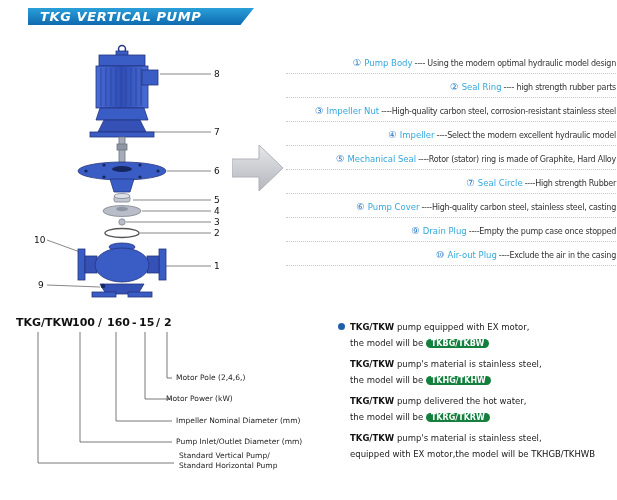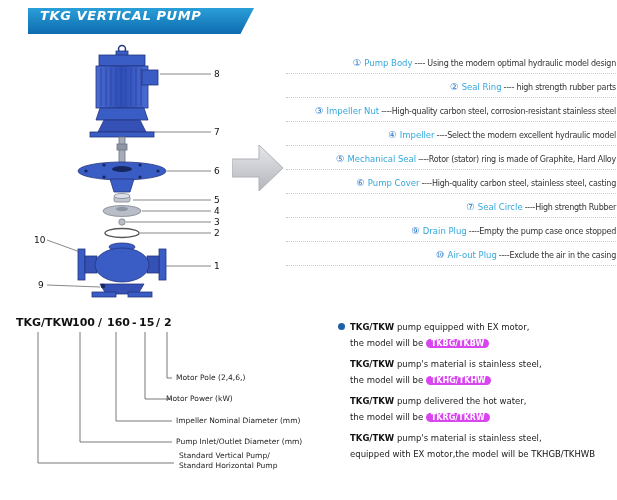--- a/index.html
+++ b/index.html
@@ -1,23 +1,23 @@
 <!DOCTYPE html>
 <html><head>
 <meta charset="utf-8">
 <style>
   html,body{margin:0;padding:0;background:#fff;}
   .page{position:relative;width:617px;height:500px;background:#fff;overflow:hidden;
         font-family:"DejaVu Sans",sans-serif;color:#222;}
 
   
-  .banner{position:absolute;left:28px;top:8px;width:226px;height:26px;
+  .banner{position:absolute;left:28px;top:8px;width:226px;height:17px;
           background:linear-gradient(180deg,#2a9fd8 0%,#0e6bb0 100%);
           clip-path:polygon(0 0,100% 0,94% 100%,0 100%);
-          display:flex;padding-left:12px;box-sizing:border-box;}
+          display:flex;align-items:center;padding-left:12px;box-sizing:border-box;}
   .banner span{color:#fff;font-weight:bold;font-style:italic;font-size:13px;letter-spacing:0.6px;}
 
   
   .pump-svg{position:absolute;left:30px;top:40px;width:230px;height:265px;}
   .arrow-svg{position:absolute;left:232px;top:140px;width:54px;height:56px;}
   .co{font-size:9px;fill:#111;font-family:"DejaVu Sans",sans-serif;}
 
   
   .parts-list{position:absolute;left:286px;top:56px;width:330px;}
   .part-row{white-space:nowrap;border-bottom:1px dotted #c9c9c9;
@@ -32,21 +32,21 @@
   .model-code .seg{position:absolute;top:0;}
   .key-svg{position:absolute;left:0;top:330px;width:200px;height:148px;}
   .klabel{position:absolute;font-size:7.5px;color:#222;white-space:nowrap;}
 
   
   .notes{position:absolute;left:338px;top:321px;width:276px;font-size:8.5px;color:#222;}
   .note{position:relative;padding-left:12px;margin-bottom:8px;}
   .note-line{line-height:12px;margin-bottom:4px;white-space:nowrap;}
   .note b{color:#111;}
   .bullet{position:absolute;left:0;top:2px;width:7px;height:7px;border-radius:50%;background:#1f5fa8;}
-  .chip{background:#d946ef;color:#fff;font-weight:bold;border-radius:8px;
+  .chip{background:#15803d;color:#fff;font-weight:bold;border-radius:8px;
         padding:0 5px;font-size:8px;}
   .model-bold{font-weight:normal;color:#111;}
 </style>
 </head>
 <body>
 
 <div class="page">
 
   <div class="banner">
     <span>TKG VERTICAL PUMP</span>
@@ -162,24 +162,24 @@
     <div class="part-row">
       <span class="pnum">③</span><span class="pname">Impeller Nut</span><span class="pdesc">----High-quality carbon steel, corrosion-resistant stainless steel</span>
     </div>
     <div class="part-row">
       <span class="pnum">④</span><span class="pname">Impeller</span><span class="pdesc">----Select the modern excellent hydraulic model</span>
     </div>
     <div class="part-row">
       <span class="pnum">⑤</span><span class="pname">Mechanical Seal</span><span class="pdesc">----Rotor (stator) ring is made of Graphite, Hard Alloy</span>
     </div>
     <div class="part-row">
+      <span class="pnum">⑦</span><span class="pname">Seal Circle</span><span class="pdesc">----High strength Rubber</span>
+    </div>
+    <div class="part-row">
       <span class="pnum">⑥</span><span class="pname">Pump Cover</span><span class="pdesc">----High-quality carbon steel, stainless steel, casting</span>
-    </div>
-    <div class="part-row">
-      <span class="pnum">⑦</span><span class="pname">Seal Circle</span><span class="pdesc">----High strength Rubber</span>
     </div>
     <div class="part-row">
       <span class="pnum">⑨</span><span class="pname">Drain Plug</span><span class="pdesc">----Empty the pump case once stopped</span>
     </div>
     <div class="part-row">
       <span class="pnum">⑩</span><span class="pname">Air-out Plug</span><span class="pdesc">----Exclude the air in the casing</span>
     </div>
   </div>
 
   <div class="model-code">

